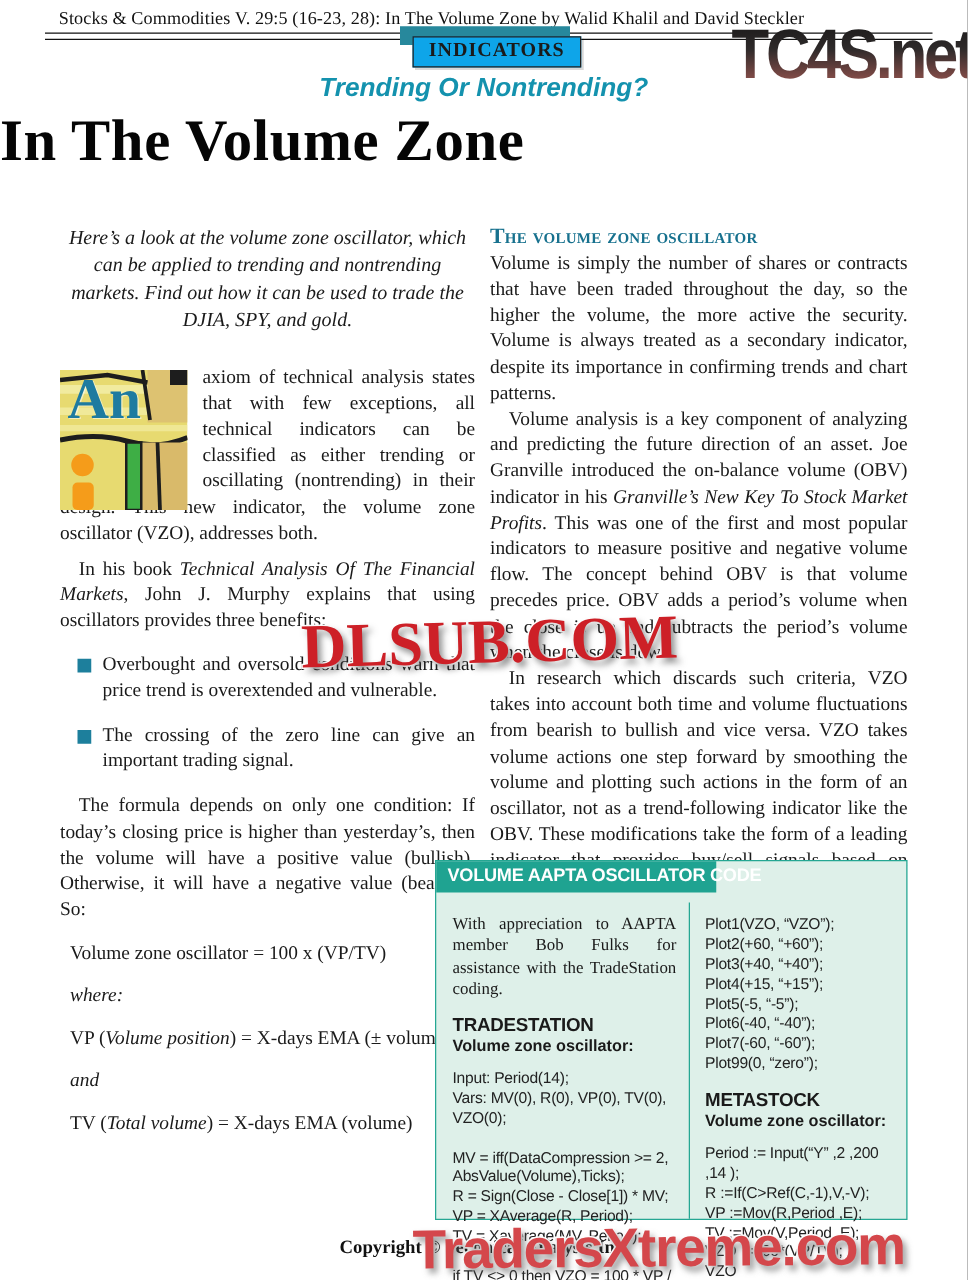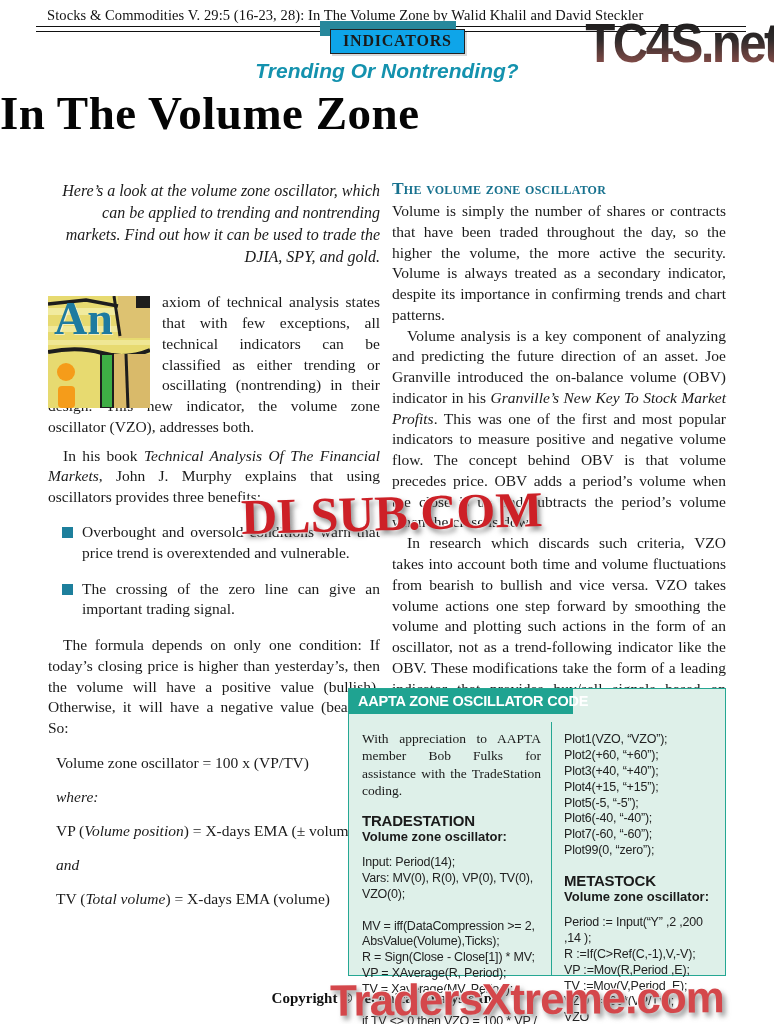--- a/index.html
+++ b/index.html
@@ -30,21 +30,21 @@
   }
   .main-title {
     position:absolute; top:86px; left:0; width:774px; text-align:left;
     font-size:47px; font-weight:bold; letter-spacing:0.5px; color:#050505;
   }
 
   
   .col-left  { position:absolute; left:48px;  top:180px; width:332px; }
   .col-right { position:absolute; left:392px; top:178px; width:334px; }
   p.body, .li-text { font-size:15.5px; line-height:1.34; text-align:justify; }
-  .intro { font-style:italic; font-size:16px; line-height:1.38; text-align:right; }
+  .intro { font-style:italic; font-size:16px; line-height:1.38; text-align:center; }
 
   .an-wrap { margin-top:24px; }
   .an-art { float:left; width:102px; height:96px; margin:4px 12px 2px 0; position:relative; }
   .an-art svg { display:block; width:102px; height:112px; }
   .an-letters {
     position:absolute; top:-4px; left:6px; font-family:"Liberation Serif", serif;
     font-weight:bold; font-size:46px; color:#1e7ba0;
     text-shadow:1px 1px 0 rgba(255,255,255,0.55);
   }
   .indent { text-indent:15px; }
@@ -180,21 +180,21 @@
   </div>
 
   <div class="col-right">
     <div class="section-heading">The volume zone oscillator</div>
     <p class="body">Volume is simply the number of shares or contracts that have been traded throughout the day, so the higher the volume, the more active the security. Volume is always treated as a secondary indicator, despite its importance in confirming trends and chart patterns.</p>
     <p class="body indent"><span>Volume analysis is a key component of analyzing and predicting the future direction of an asset. Joe Granville introduced the on-balance volume (OBV) indicator in his </span><span class="em">Granville’s New Key To Stock Market Profits</span><span>. This was one of the first and most popular indicators to measure positive and negative volume flow. The concept behind OBV is that volume precedes price. OBV adds a period’s volume when the close is up and subtracts the period’s volume when the close is down.</span></p>
     <p class="body indent">In research which discards such criteria, VZO takes into account both time and volume fluctuations from bearish to bullish and vice versa. VZO takes volume actions one step forward by smoothing the volume and plotting such actions in the form of an oscillator, not as a trend-following indicator like the OBV. These modifications take the form of a leading indicator that provides buy/sell signals based on oversold/overbought behavior.</p>
   </div>
 
   <div class="code-box">
-    <div class="code-box-title">AAPTA ZONE OSCILLATOR CODE</div>
+    <div class="code-box-title">VOLUME AAPTA OSCILLATOR CODE</div>
     <div class="code-cols">
       <div class="code-col-left">
         <div class="appreciation">With appreciation to AAPTA member Bob Fulks for assistance with the TradeStation coding.</div>
         <div class="code-heading">TRADESTATION</div>
         <div class="code-subheading">Volume zone oscillator:</div>
         <div class="code-text">Input: Period(14);
 Vars: MV(0), R(0), VP(0), TV(0), VZO(0);
 
 MV = iff(DataCompression &gt;= 2,
 AbsValue(Volume),Ticks);

